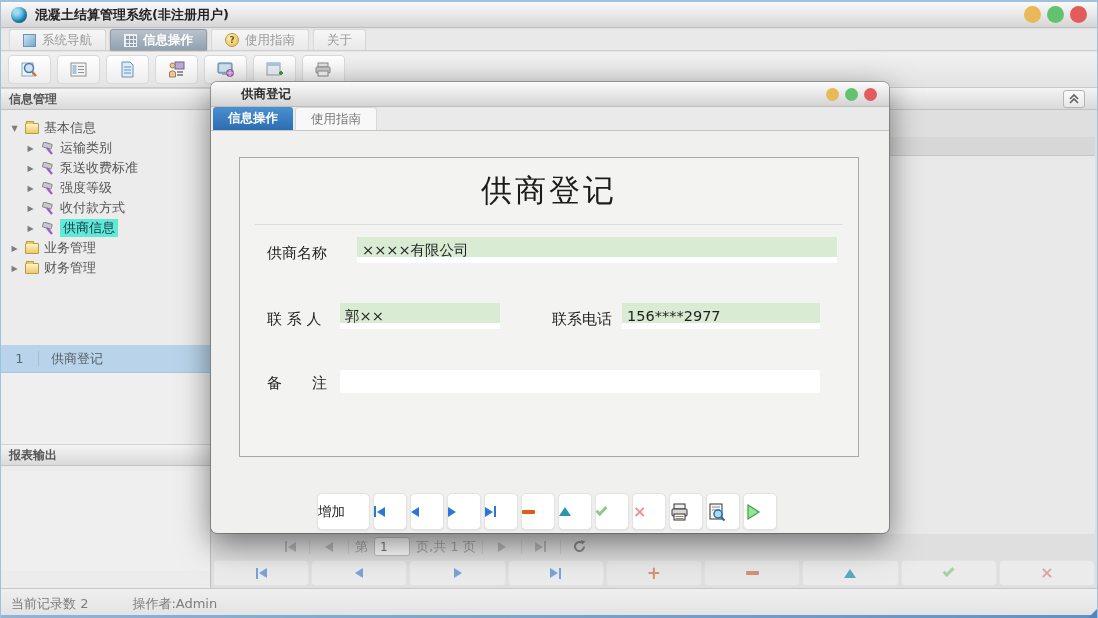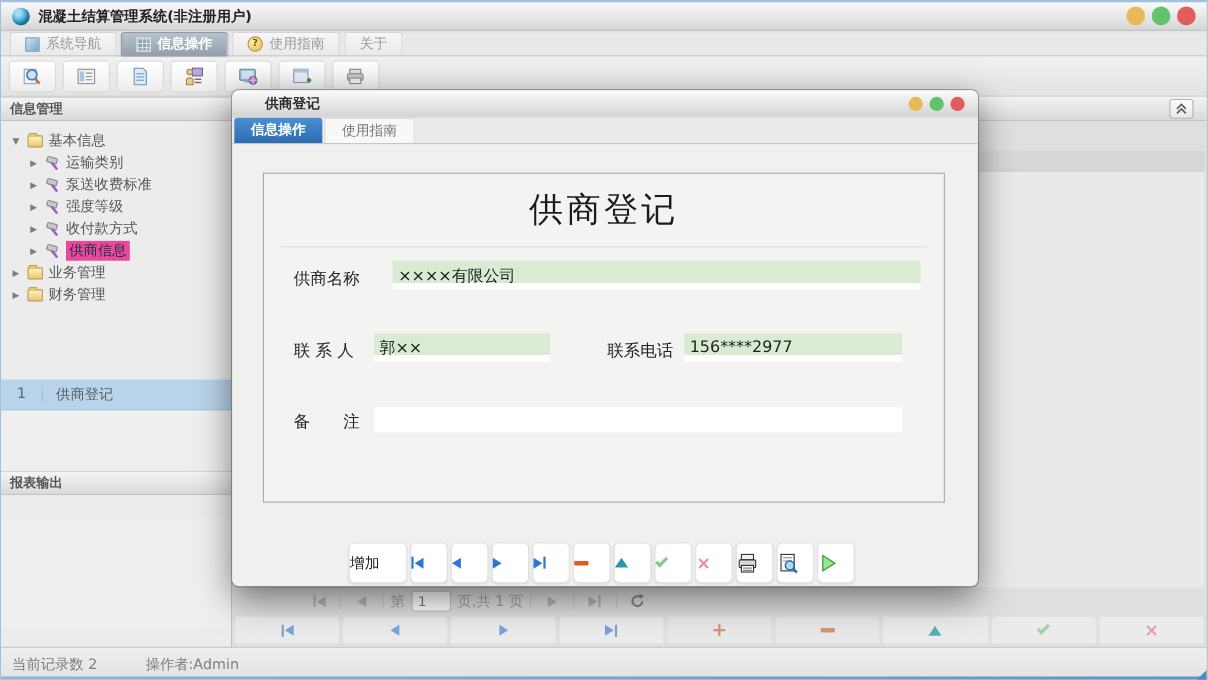--- a/index.html
+++ b/index.html
@@ -53,21 +53,21 @@
     border-bottom:1px solid #c2c2c2; display:flex; align-items:center;
     padding-left:8px; font-weight:bold; color:#555; }
   .tree { position:absolute; top:22px; left:0; right:0; padding-top:8px; }
   .tree-item { height:20px; display:flex; align-items:center; gap:5px; color:#555; font-size:13px; }
   .tree-item .arrow { width:11px; text-align:center; color:#7d7d7d; font-size:8px; }
   .lvl0 { padding-left:8px; } .lvl1 { padding-left:24px; }
   .folder { width:14px; height:11px; position:relative; border:1px solid #b99a45; border-radius:1px;
     background:linear-gradient(#fdf3c0,#ecc96e); }
   .folder::before { content:""; position:absolute; top:-3px; left:0; width:6px; height:2px;
     background:#ecc96e; border:1px solid #b99a45; border-bottom:none; border-radius:1px 1px 0 0; }
-  .sel { background:#ec4899; color:#17324e; padding:0 3px; }
+  .sel { background:#5eead4; color:#17324e; padding:0 3px; }
   .list-area { position:absolute; left:0; right:0; background:#efefef; }
   .window-row { height:28px; background:#badbe8; background:#b9d4ea; display:flex; align-items:center;
     border-bottom:1px solid #a9c6dd; color:#566a7a; font-size:13px; }
   .row-index { width:38px; text-align:center; border-right:1px solid #a2bed5; }
   .row-label { padding-left:12px; color:#55606a; }
   
   .content { position:absolute; left:210px; top:88px; right:0; bottom:30px; background:#dfdfdf; }
   .content-header { position:absolute; top:0; left:0; right:0; height:22px;
     background:linear-gradient(#f4f4f4,#dadada); border-bottom:1px solid #c2c2c2; }
   .collapse-btn { position:absolute; right:12px; top:2px; width:22px; height:18px;
@@ -298,21 +298,21 @@
     </div>
   </div>
 
   <div class="list-area" style="top:257px; height:105px;">
     <div class="window-row">
       <span class="row-index">1</span>
       <span class="row-label">供商登记</span>
     </div>
   </div>
 
-  <div class="panel-header" style="top:340px;">
+  <div class="panel-header" style="top:356px;">
     <span>报表输出</span>
   </div>
   <div class="list-area" style="top:383px; height:100px;"></div>
 </div>
 
 <div class="content">
   <div class="content-header">
     <div class="collapse-btn">
       <svg width="12" height="12" viewBox="0 0 12 12">
         <polyline points="2,6 6,2 10,6" fill="none" stroke="#606060" stroke-width="1.6"></polyline>

